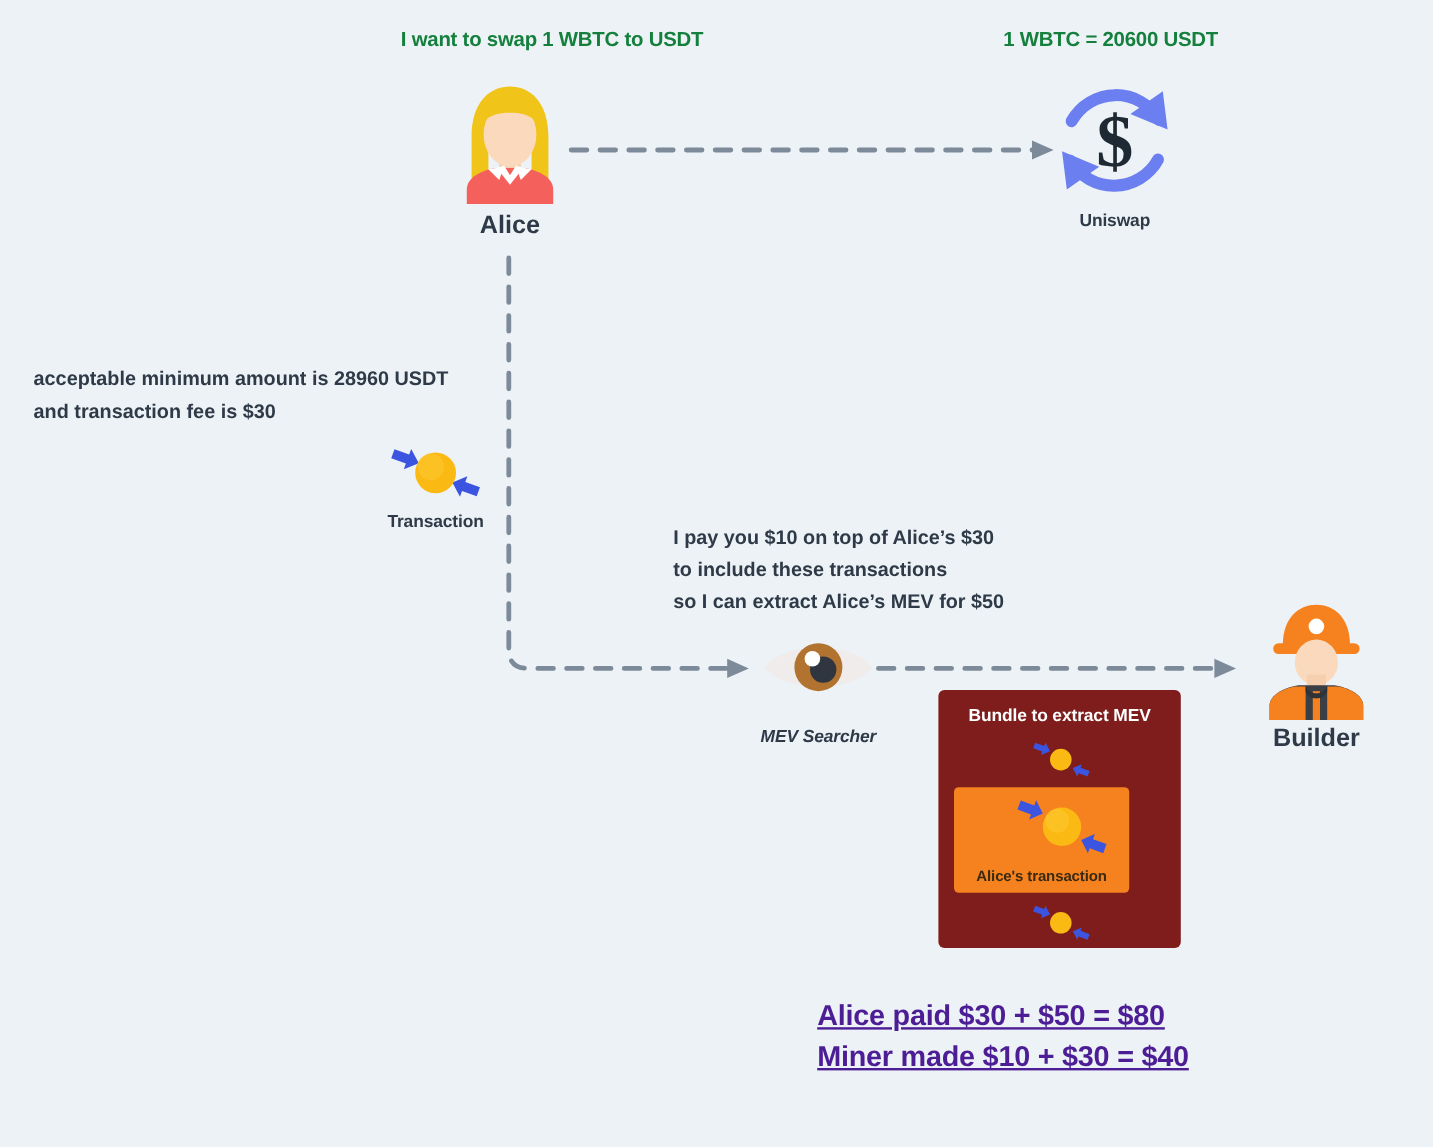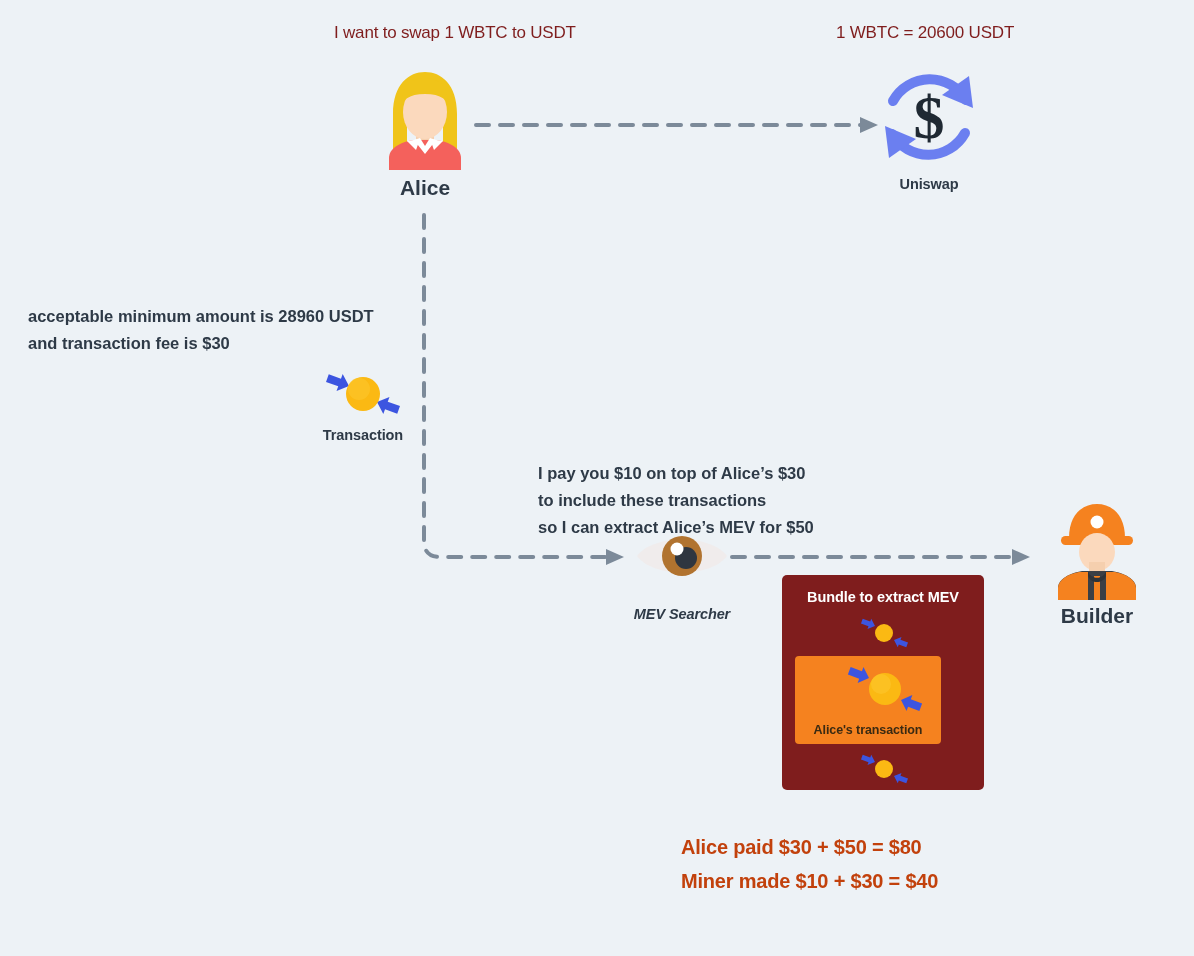--- a/index.html
+++ b/index.html
@@ -19,23 +19,23 @@
   #stage {
     position: relative;
     width: 1194px;
     height: 956px;
   }
   .abs { position: absolute; }
 
   
   .headline {
     font-size: 17px;
-    font-weight: normal;
+    font-weight: bold;
     letter-spacing: -0.2px;
-    color: #7f1d1d;
+    color: #15803d;
     white-space: nowrap;
   }
   .para {
     font-size: 16.5px;
     font-weight: bold;
     line-height: 27px;
     color: #2e3a47;
     white-space: nowrap;
   }
   .node-label {
@@ -43,26 +43,27 @@
     font-weight: bold;
     color: #2e3a47;
     text-align: center;
     white-space: nowrap;
   }
   .node-label.small {
     font-size: 14.5px;
     letter-spacing: -0.1px;
   }
   .summary-line {
-    font-size: 20px;
-    font-weight: bold;
-    color: #c2410c;
+    font-size: 24px;
+    font-weight: bold;
+    color: #4c1d95;
     line-height: 34px;
     white-space: nowrap;
     letter-spacing: -0.2px;
+    text-decoration: underline;
   }
 
   
   svg { display: block; overflow: visible; }
 
   
   #bundle-box {
     background: #7f1d1d;
     border-radius: 5px;
     width: 202px;
@@ -176,21 +177,21 @@
       <g transform="translate(59,37) rotate(20)">
         <polygon points="0,0 -10,-9 -10,-4 -23,-4 -23,4 -10,4 -10,9" transform="scale(-1,1)" fill="#3c55e0"></polygon>
       </g>
 
       <circle cx="45" cy="29" r="17" fill="#fbb913"></circle>
       <circle cx="41" cy="24" r="11" fill="#fdc830" opacity="0.55"></circle>
     </svg>
     <div class="node-label small" style="width:90px; margin-top:2px;">Transaction</div>
   </div>
 
-  <div class="abs" style="left:538px; top:435px;margin-top:25px;">
+  <div class="abs" style="left:561px; top:435px;">
     <div class="para">I pay you $10 on top of Alice’s $30</div>
     <div class="para">to include these transactions</div>
     <div class="para">so I can extract Alice’s MEV for $50</div>
   </div>
 
   <div class="abs" style="left:633px; top:530px;">
     <svg width="98" height="52" viewBox="0 0 98 52">
       <path d="M4 26 C20 4 78 4 94 26 C78 48 20 48 4 26 Z" fill="#f0ecec"></path>
       <circle cx="49" cy="26" r="20" fill="#b1732f"></circle>
       <circle cx="53" cy="28" r="11" fill="#2f3640"></circle>

